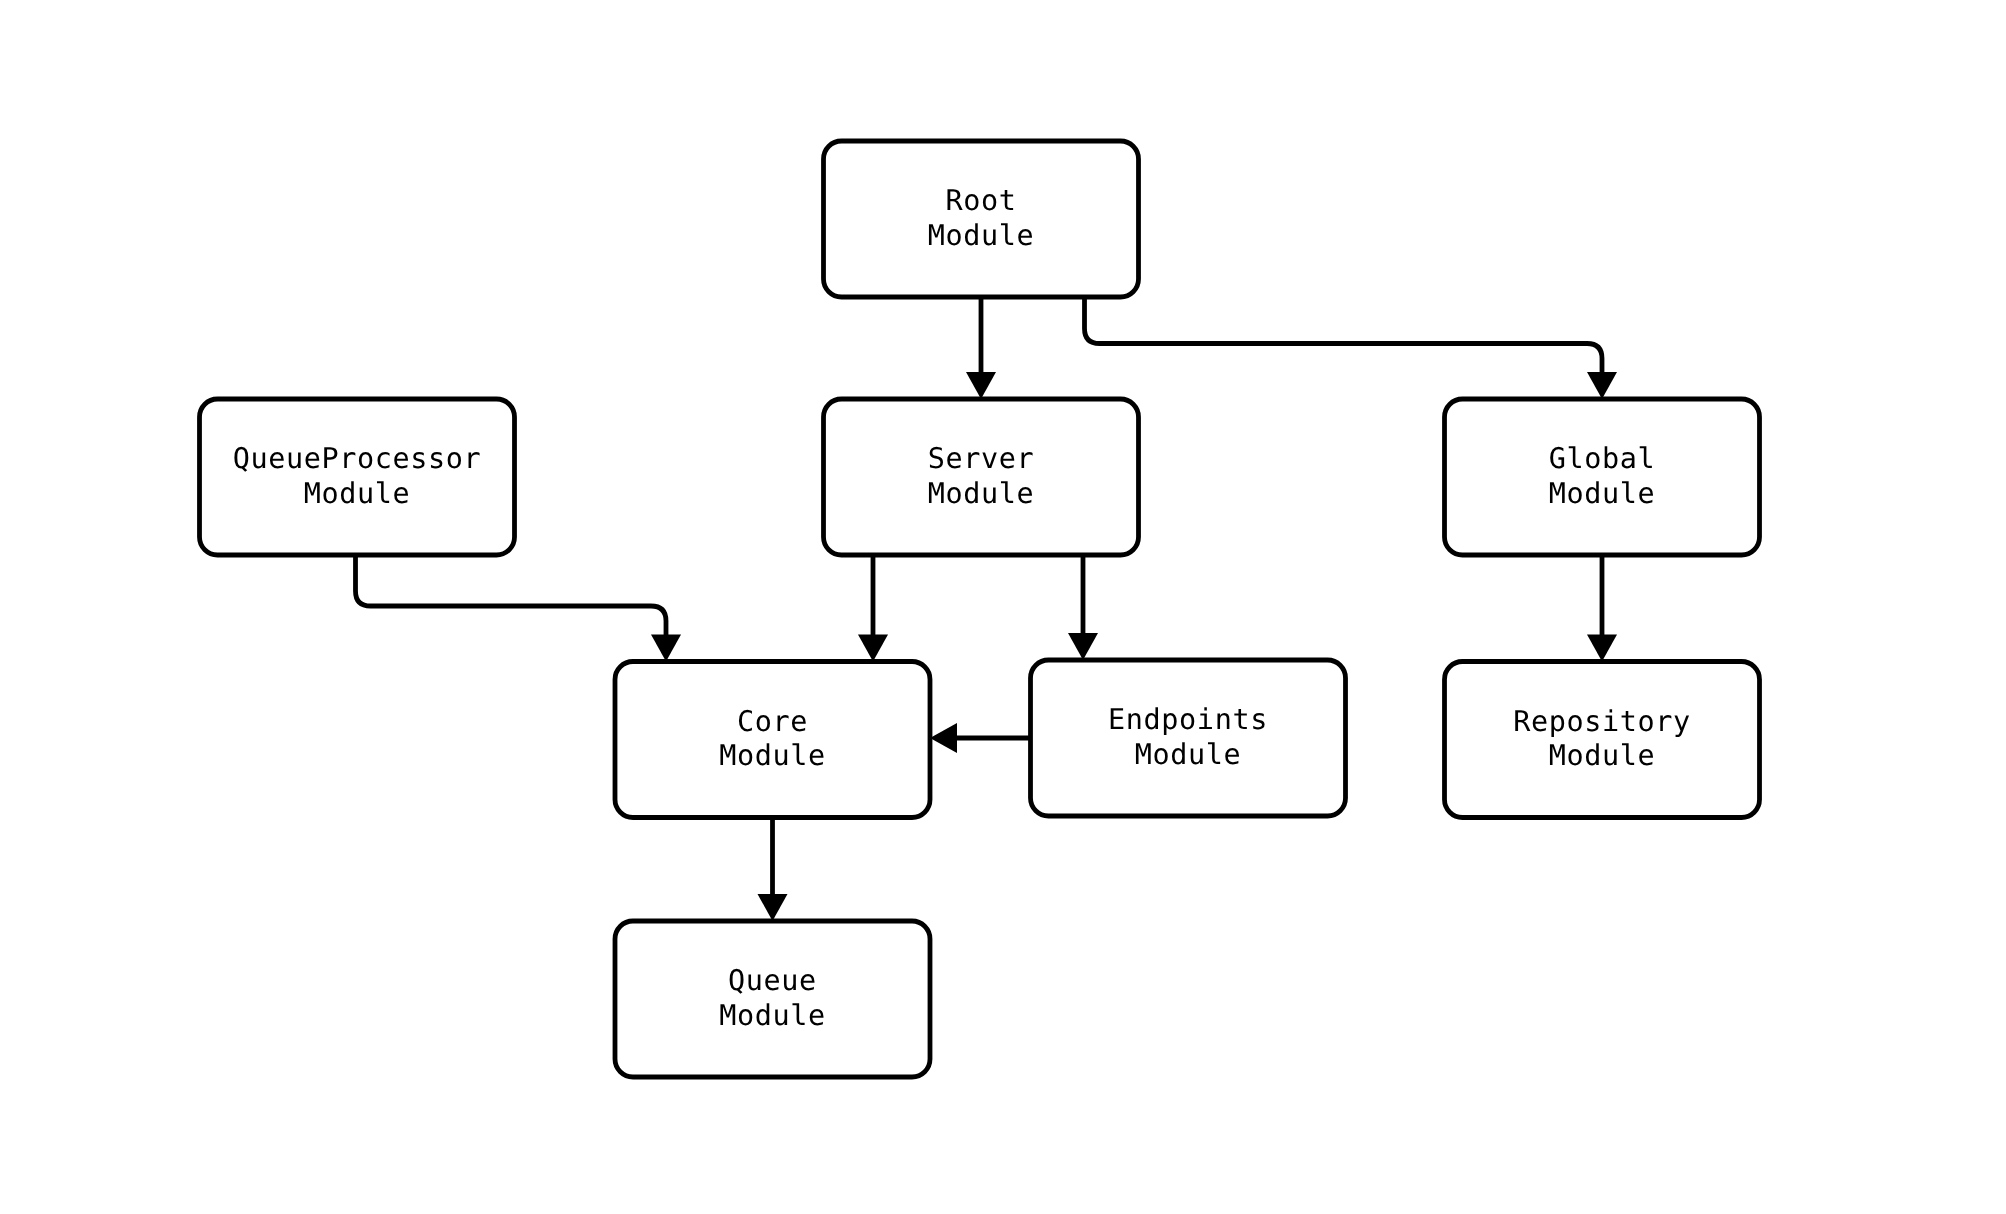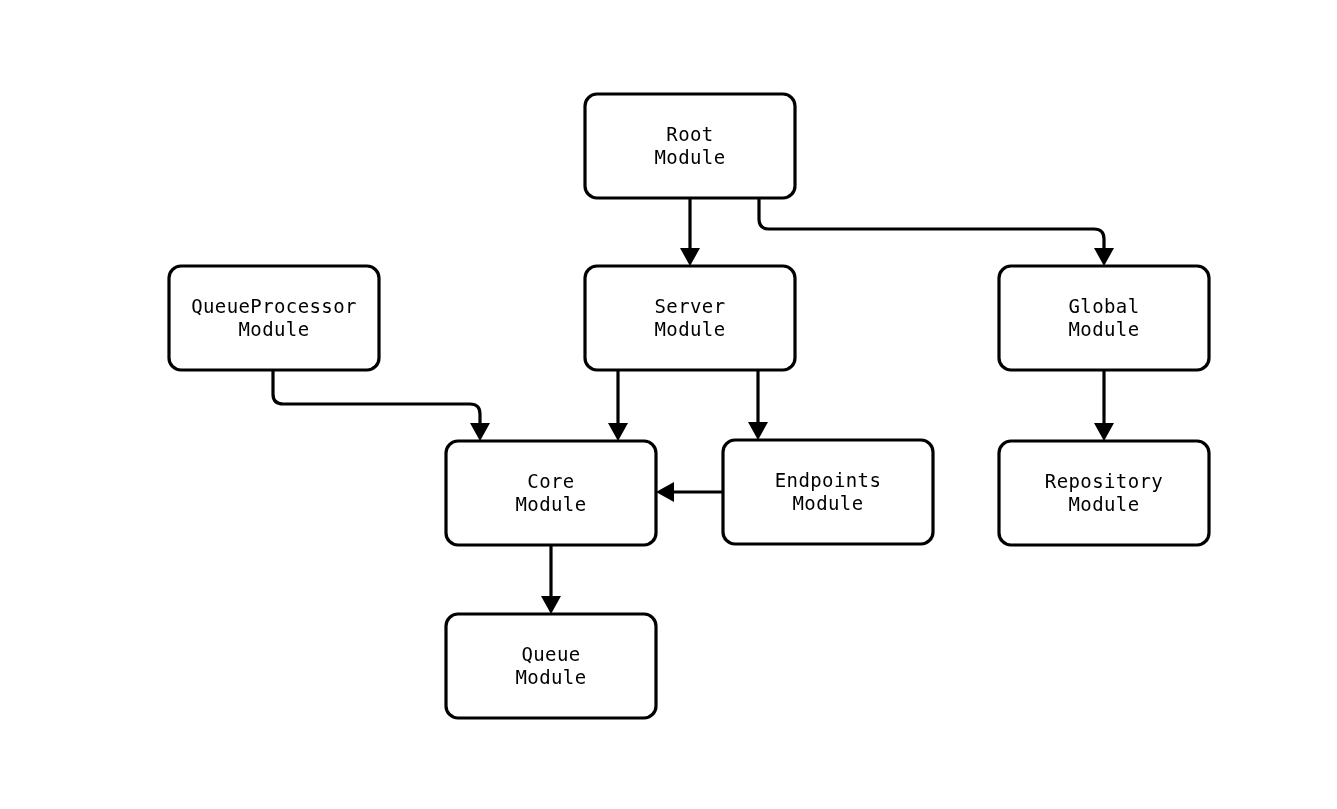--- a/index.html
+++ b/index.html
@@ -11,21 +11,20 @@
     width: 1337px;
     height: 809px;
     overflow: hidden;
     font-family: "DejaVu Sans Mono", "Liberation Mono", monospace;
   }
   #diagram-root {
     position: relative;
     width: 1235px;
     height: 809px;
     background: #ffffff;
-    padding-left: 36px;
   }
   svg#graph {
     display: block;
     width: 1337px;
     height: 809px;
   }
   .node-box {
     fill: #ffffff;
     stroke: #000000;
     stroke-width: 3.2;

